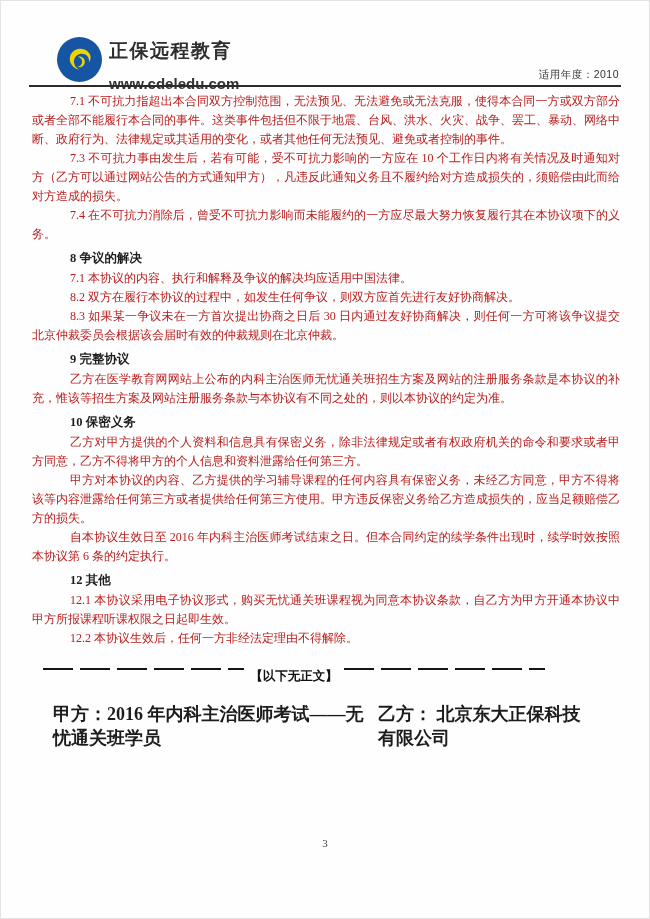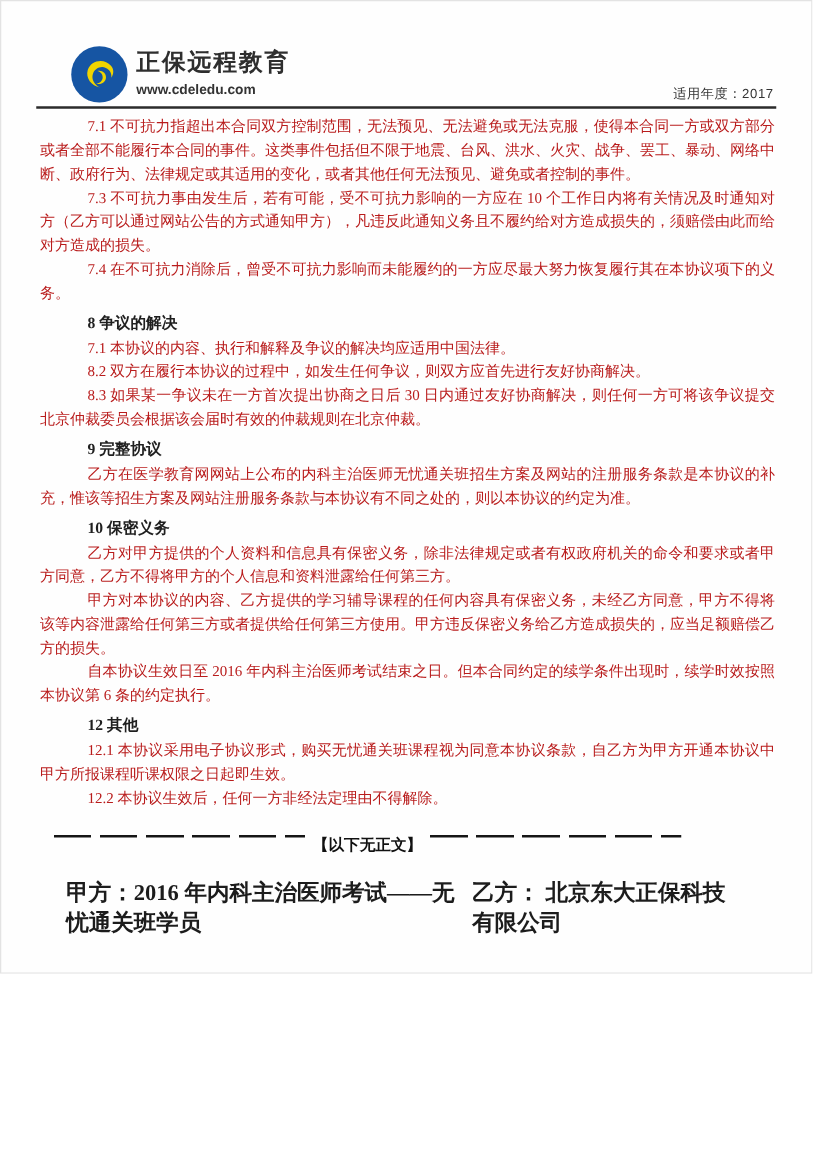--- a/index.html
+++ b/index.html
@@ -1,31 +1,31 @@
 <!DOCTYPE html>
 <html><head>
 <meta charset="utf-8">
 <style>
   * { margin:0; padding:0; box-sizing:border-box; }
   html,body { background:#fff; }
   .page {
     position:relative;
-    width:650px; height:779px;
+    width:650px; height:919px;
     background:#fefefe;
     border:1px solid #e3e3e3;
     overflow:hidden;
     font-family:"Liberation Serif","DejaVu Serif",serif;
     color:#383838;
   }
   
   .header { position:relative; height:86px; font-family:"Liberation Sans","DejaVu Sans",sans-serif; }
   .logo { position:absolute; left:55px; top:35px; width:47px; height:47px; }
   .brand-block { position:absolute; left:108px; top:39px; }
   .brand-name { font-size:19px; font-weight:bold; color:#2e2e2e; letter-spacing:1.5px; line-height:22px; }
-  .brand-site { font-size:11px; font-weight:bold; color:#333; line-height:16px; margin-top:2px; }
+  .brand-site { font-size:15px; font-weight:bold; color:#333; line-height:16px; margin-top:14px; }
   .year-label { position:absolute; right:30px; bottom:5px; font-size:10.5px; color:#333; letter-spacing:0.5px; }
   .header-rule { position:absolute; left:28px; right:28px; bottom:0; height:0; border-bottom:2px solid #2b2b2b; }
   
   .doc { padding:5px 29px 0 31px; font-size:12px; line-height:19px; text-align:justify; }
   .para { text-indent:38px; color:#b91c1c; }
   .sec-h { font-size:12.5px; font-weight:bold; color:#1f1f1f; margin:5px 0 1px 38px; line-height:19px; }
   
   .end-marker-row { display:flex; align-items:flex-start; margin:20px 104px 0 42px; }
   .dash-line { flex:1; height:2px;
     background:repeating-linear-gradient(90deg,#151515 0,#151515 30px,transparent 30px,transparent 37px); }
@@ -48,21 +48,21 @@
       <path d="M33.5 17 C28 10.5 17 12.5 14.5 20.5 C12.5 27 17.5 33.5 24.5 34.8
                C20 32.5 17.3 28.3 18.7 23.7 C20 19.3 25 16.8 29.3 18.7
                C32.6 20.1 34.4 23.5 33.6 26.8 C36.2 23.4 35.7 19.5 33.5 17 Z" fill="#f0d400"></path>
       <path d="M22.3 21.3 C26 20.2 29.7 22.9 29.4 26.8 C29.2 30.6 25 33 21.3 31.5
                C24.3 31.5 26.6 29.3 26.7 26.6 C26.8 23.8 24.8 21.8 22.3 21.3 Z" fill="#f0d400"></path>
     </svg>
     <div class="brand-block">
       <div class="brand-name">正保远程教育</div>
       <div class="brand-site">www.cdeledu.com</div>
     </div>
-    <div class="year-label">适用年度：2017</div>
+    <div class="year-label">适用年度：2010</div>
     <div class="header-rule"></div>
   </div>
 
   <div class="doc">
     <p class="para">7.1 不可抗力指超出本合同双方控制范围，无法预见、无法避免或无法克服，使得本合同一方或双方部分或者全部不能履行本合同的事件。这类事件包括但不限于地震、台风、洪水、火灾、战争、罢工、暴动、网络中断、政府行为、法律规定或其适用的变化，或者其他任何无法预见、避免或者控制的事件。</p>
     <p class="para">7.3 不可抗力事由发生后，若有可能，受不可抗力影响的一方应在 10 个工作日内将有关情况及时通知对方（乙方可以通过网站公告的方式通知甲方），凡违反此通知义务且不履约给对方造成损失的，须赔偿由此而给对方造成的损失。</p>
     <p class="para">7.4 在不可抗力消除后，曾受不可抗力影响而未能履约的一方应尽最大努力恢复履行其在本协议项下的义务。</p>
     <h3 class="sec-h">8 争议的解决</h3>
     <p class="para">7.1 本协议的内容、执行和解释及争议的解决均应适用中国法律。</p>
     <p class="para">8.2 双方在履行本协议的过程中，如发生任何争议，则双方应首先进行友好协商解决。</p>

